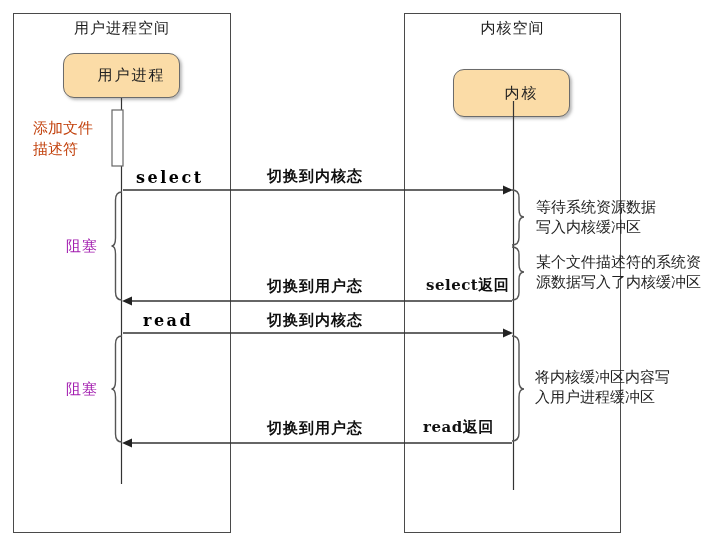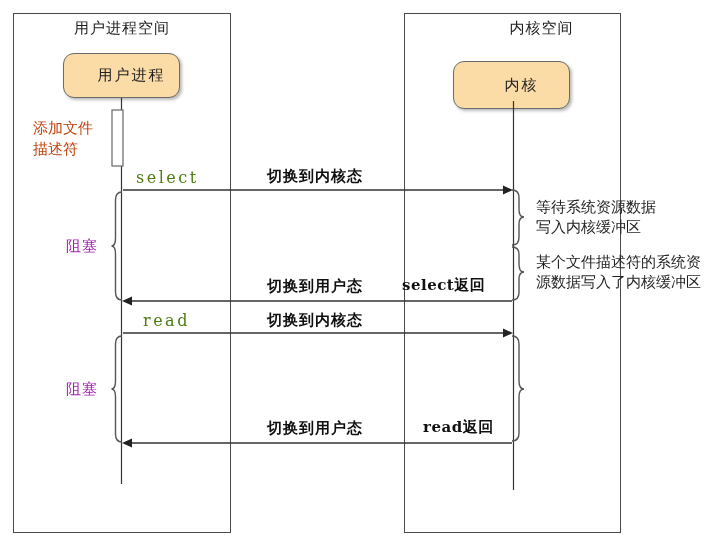--- a/index.html
+++ b/index.html
@@ -16,22 +16,22 @@
   .node{
     position:absolute;box-sizing:border-box;border:1.6px solid #6b6b6b;border-radius:11px;
     background:#fbdca7;display:flex;align-items:center;justify-content:center;
     font-size:15px;letter-spacing:2px;color:#222;
     box-shadow:2px 2px 3px rgba(130,130,130,0.55);
     padding-left:20px;
   }
   svg.overlay{position:absolute;left:0;top:0;pointer-events:none;}
   .lbl{position:absolute;white-space:nowrap;}
   .msg-name{
-    font-family:"DejaVu Serif","Liberation Serif",serif;font-weight:normal;font-size:16px;
-    letter-spacing:2.5px;color:#4d7c0f;
+    font-family:"DejaVu Serif","Liberation Serif",serif;font-weight:bold;font-size:16px;
+    letter-spacing:2.5px;color:#000000;
   }
   .msg-return{
     font-family:"DejaVu Serif","Liberation Serif",serif;font-weight:bold;font-size:15px;
     letter-spacing:0.5px;color:#101010;
   }
   .switch-lbl{
     font-weight:bold;font-size:15px;color:#101010;text-align:center;width:130px;letter-spacing:1px;
   }
   .side-note{font-size:15px;line-height:21px;color:#c2410c;}
   .block-lbl{font-size:15px;color:#a21caf;letter-spacing:1px;}
@@ -40,24 +40,24 @@
 </style>
 </head>
 <body>
 
 <div class="canvas">
 
   <div class="space-box" style="left:13px;top:13px;width:218px;height:520px;"></div>
   <div class="space-box" style="left:404px;top:13px;width:217px;height:520px;"></div>
 
   <div class="space-title" style="left:13px;top:19px;width:218px;">用户进程空间</div>
-  <div class="space-title" style="left:404px;top:19px;width:217px;padding-left:29px;">内核空间</div>
+  <div class="space-title" style="left:404px;top:19px;width:217px;">内核空间</div>
 
   <div class="node" style="left:63px;top:53px;width:117px;height:45px;">用户进程</div>
-  <div class="node" style="left:453px;top:61px;width:117px;height:48px;">内核</div>
+  <div class="node" style="left:453px;top:69px;width:117px;height:48px;">内核</div>
 
   <svg class="overlay" width="716" height="545" viewBox="0 0 716 545">
 
     <line x1="121.5" y1="98" x2="121.5" y2="484" stroke="#333" stroke-width="1.2"></line>
     <line x1="513.5" y1="101" x2="513.5" y2="490" stroke="#333" stroke-width="1.2"></line>
 
     <rect x="112" y="110" width="11" height="56" fill="#ffffff" stroke="#666" stroke-width="1.2"></rect>
 
     <line x1="123" y1="190" x2="504" y2="190" stroke="#333" stroke-width="1.3"></line>
     <polygon points="503,185.5 513,190 503,194.5" fill="#222"></polygon>
@@ -83,32 +83,36 @@
     <span style="display:block;">添加文件</span>
     <span style="display:block;">描述符</span>
   </div>
 
   <div class="lbl msg-name" style="left:136px;top:168px;">select</div>
   <div class="lbl switch-lbl" style="left:250px;top:167px;">切换到内核态</div>
 
   <div class="lbl block-lbl" style="left:66px;top:237px;">阻塞</div>
 
   <div class="lbl switch-lbl" style="left:250px;top:277px;">切换到用户态</div>
-  <div class="lbl msg-return" style="left:402px;top:276px;">select返回</div>
+  <div class="lbl msg-return" style="left:426px;top:276px;">select返回</div>
 
   <div class="lbl msg-name" style="left:143px;top:311px;">read</div>
   <div class="lbl switch-lbl" style="left:250px;top:311px;">切换到内核态</div>
 
   <div class="lbl block-lbl" style="left:66px;top:380px;">阻塞</div>
 
   <div class="lbl switch-lbl" style="left:250px;top:419px;">切换到用户态</div>
   <div class="lbl msg-return" style="left:423px;top:418px;">read返回</div>
 
   <div class="lbl annot" style="left:536px;top:197px;">
     <span>等待系统资源数据</span>
     <span>写入内核缓冲区</span>
   </div>
   <div class="lbl annot" style="left:536px;top:252px;">
     <span>某个文件描述符的系统资</span>
     <span>源数据写入了内核缓冲区</span>
   </div>
+  <div class="lbl annot" style="left:535px;top:367px;">
+    <span>将内核缓冲区内容写</span>
+    <span>入用户进程缓冲区</span>
+  </div>
 
 </div>
 
 </body></html>

